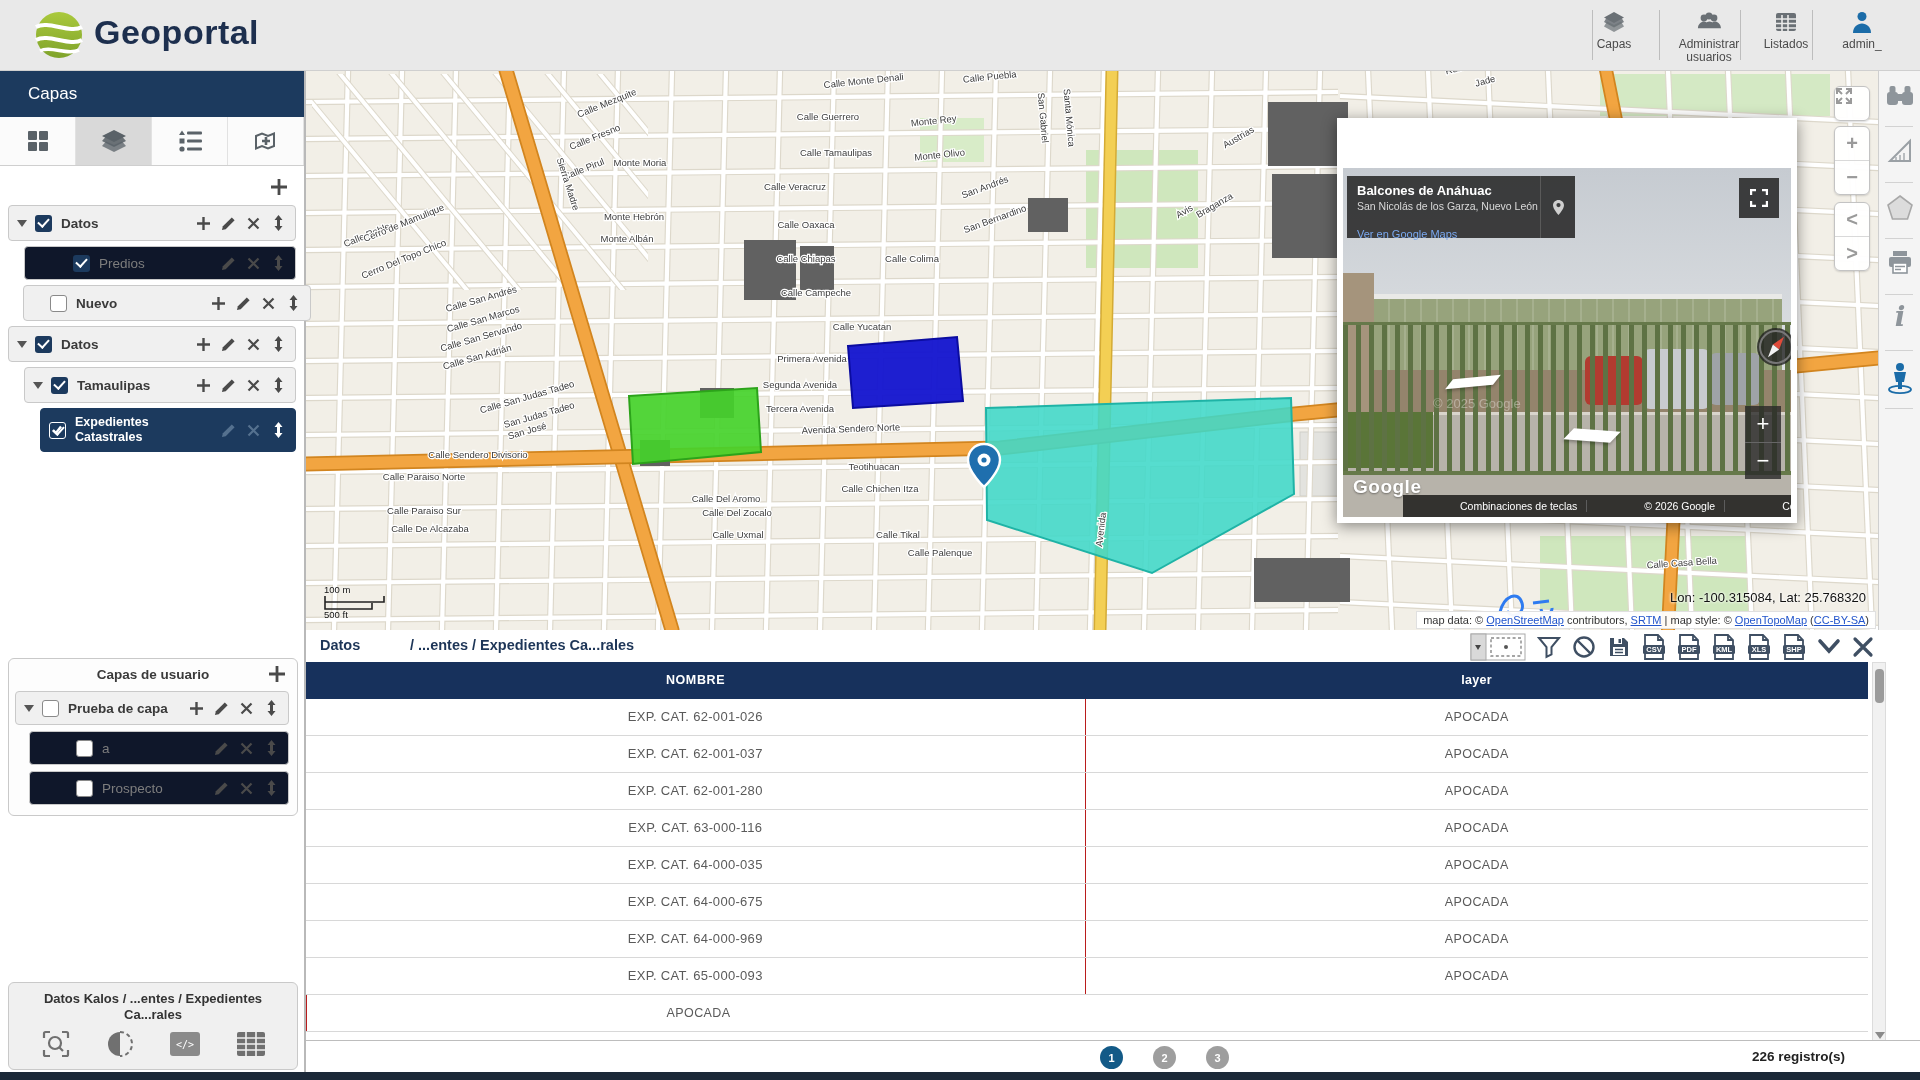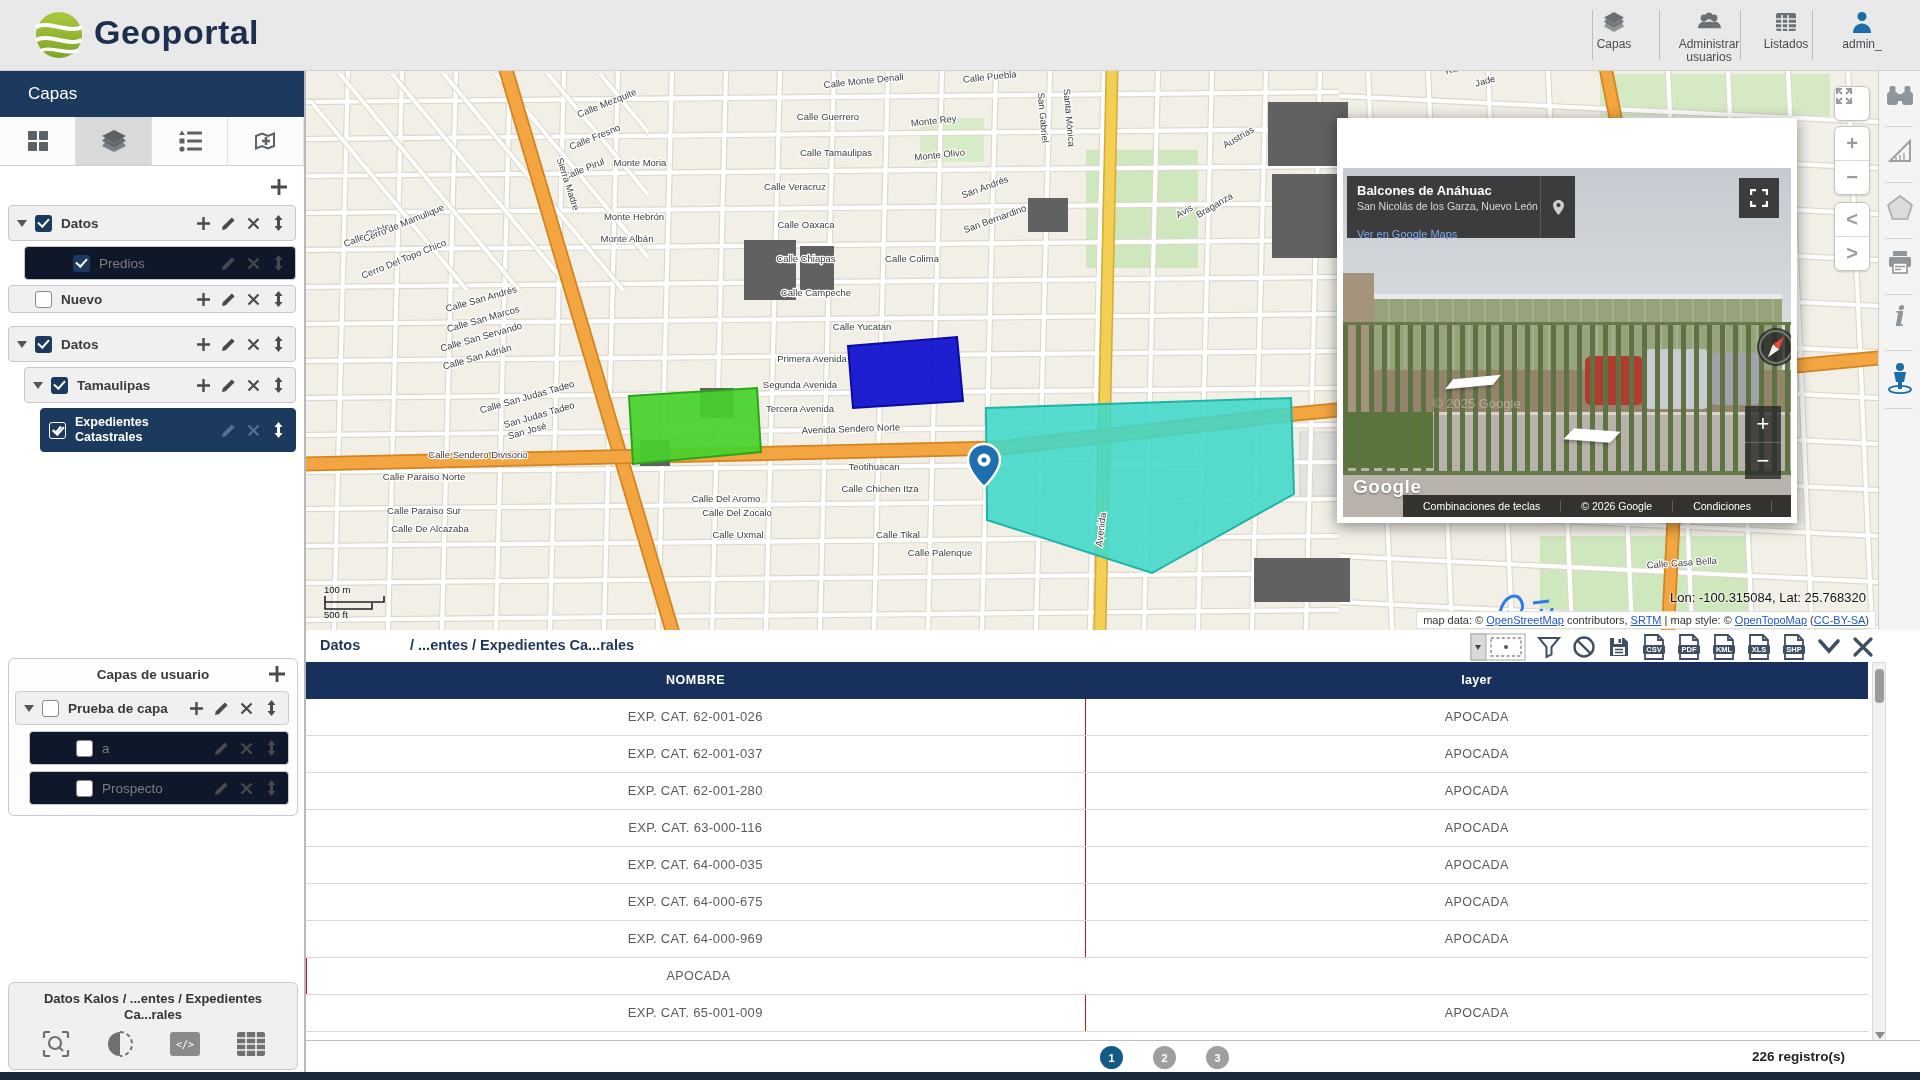--- a/index.html
+++ b/index.html
@@ -69,21 +69,21 @@
   #sv-info .l3{font-size:11px;color:#79a8f0;margin-top:16px;cursor:pointer;}
   #sv-info .pin{width:34px;border-left:1px solid #5a5a5a;display:flex;align-items:center;justify-content:center;cursor:pointer;}
   #sv-fs{left:396px;top:10px;width:40px;height:40px;cursor:pointer;display:flex;align-items:center;justify-content:center;}
   #sv-zoom{left:402px;top:238px;width:36px;cursor:pointer;}
   #sv-zoom div{height:36px;line-height:36px;text-align:center;font-size:22px;background:rgba(40,40,40,.8);color:#fff;}
   #sv-zoom .zsep{height:1px;background:#666;line-height:0;}
   #sv-compass{left:414px;top:160px;width:38px;height:38px;border-radius:50%;background:rgba(34,34,34,.8);cursor:pointer;}
   #sv-google{left:10px;top:308px;font-size:19px;font-weight:bold;color:#fff;text-shadow:0 1px 2px rgba(0,0,0,.4);letter-spacing:.5px;}
   #sv-bbar{left:60px;top:327px;right:0;height:22px;background:rgba(0,0,0,.72);display:flex;align-items:center;
            font-size:10.5px;color:#fff;position:absolute;}
-  #sv-bbar span{padding:0 20px;border-right:1px solid #5c5c5c;cursor:pointer;white-space:nowrap;}
+  #sv-bbar span{padding:0 9px;border-right:1px solid #5c5c5c;cursor:pointer;white-space:nowrap;margin-left:48px;}
   #sv-bbar span:last-child{border-right:none;}
   #sv-wm{position:absolute;left:90px;top:228px;color:rgba(255,255,255,.35);font-size:13px;}
   
   .scn{position:absolute;}
   
   #tbar{left:306px;top:630px;width:1614px;height:32px;background:#fff;}
   #tbar .tabname{position:absolute;left:14px;top:7px;font-size:14.5px;font-weight:bold;color:#1d3557;}
   #tbar .crumb{position:absolute;left:104px;top:7px;font-size:14.5px;font-weight:bold;color:#1d3557;}
   #ttools{position:absolute;right:46px;top:3px;display:flex;align-items:center;gap:11px;}
   .ttool{cursor:pointer;display:flex;align-items:center;justify-content:center;}
@@ -276,21 +276,21 @@
             </svg>
           </span>
         <span class="aicon">
             <svg width="11" height="16" viewBox="0 0 11 16">
               <path d="M5.5,0 L9.5,5 H7 V11 H9.5 L5.5,16 L1.5,11 H4 V5 H1.5 Z" fill="#4a4a4a"></path>
             </svg>
           </span>
       </div>
     </div>
 
-    <div class="trow" style="left:8px;top:215px;width:288px;height:28px">
+    <div class="trow" style="left:23px;top:215px;width:288px;height:36px">
       <div class="cb off" style="margin-left:18px"></div>
       <span class="tlabel">Nuevo</span>
       <div class="acts">
         <span class="aicon">
             <svg width="15" height="15" viewBox="0 0 15 15">
               <path d="M7.5,1 V14 M1,7.5 H14" stroke="#4a4a4a" stroke-width="2.4"></path>
             </svg>
           </span>
         <span class="aicon">
             <svg width="15" height="15" viewBox="0 0 16 16">
@@ -1010,24 +1010,24 @@
       </div>
       <div class="drow">
         <div class="c1">EXP. CAT. 64-000-675</div>
         <div class="c2">APOCADA</div>
       </div>
       <div class="drow">
         <div class="c1">EXP. CAT. 64-000-969</div>
         <div class="c2">APOCADA</div>
       </div>
       <div class="drow">
+        <div class="c1">EXP. CAT. 65-000-093</div>
         <div class="c2">APOCADA</div>
       </div>
       <div class="drow">
-        <div class="c1">EXP. CAT. 65-001-009</div>
         <div class="c2">APOCADA</div>
       </div>
     </div>
 
   <div id="vscroll" class="abs">
     <div id="vthumb"></div>
     <div id="varrow"></div>
   </div>
 
   <div id="tfoot" class="abs">

